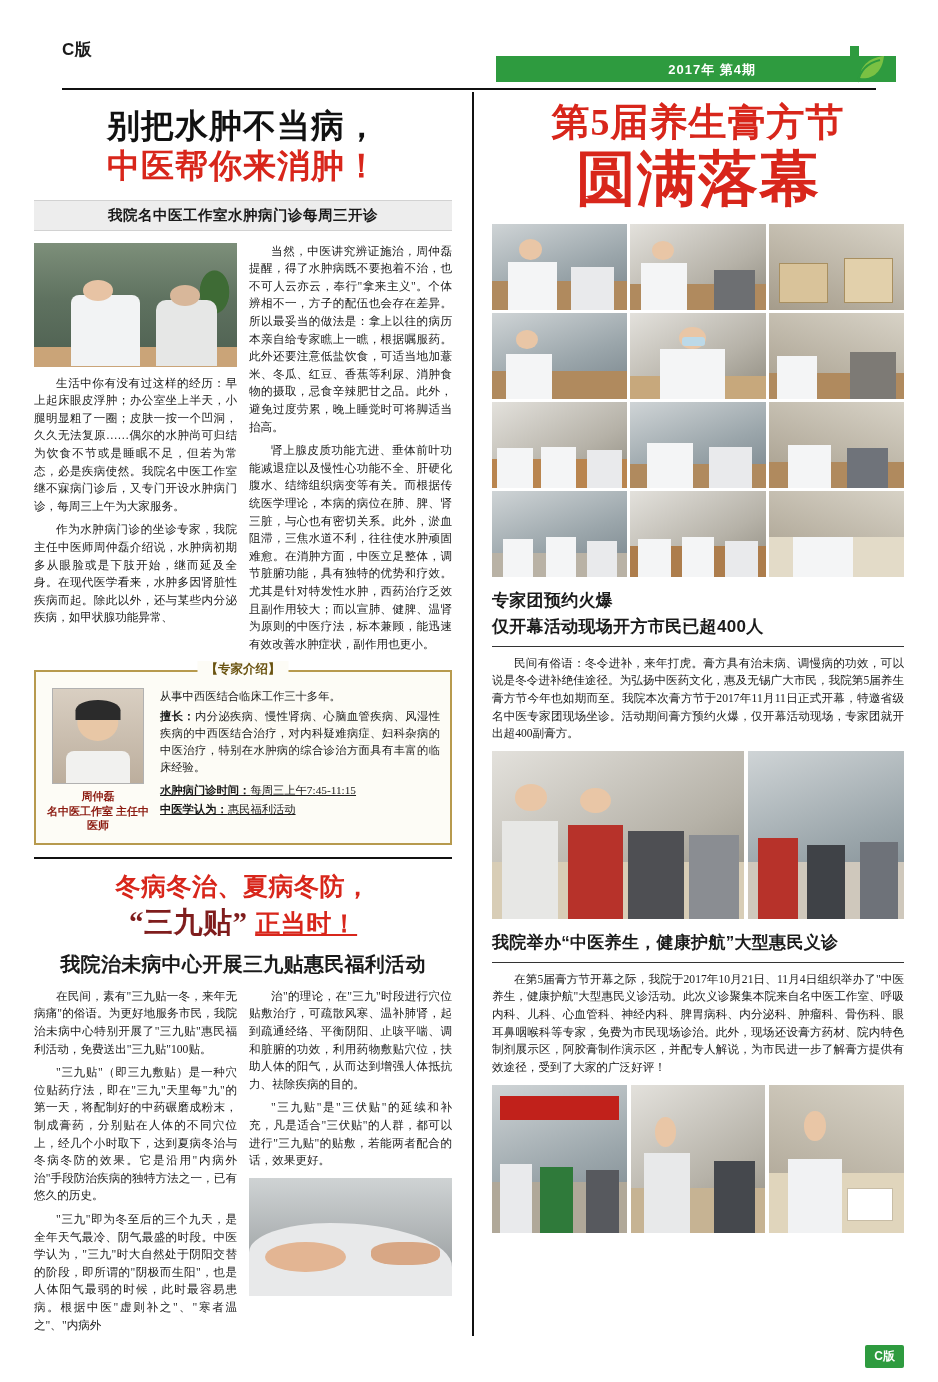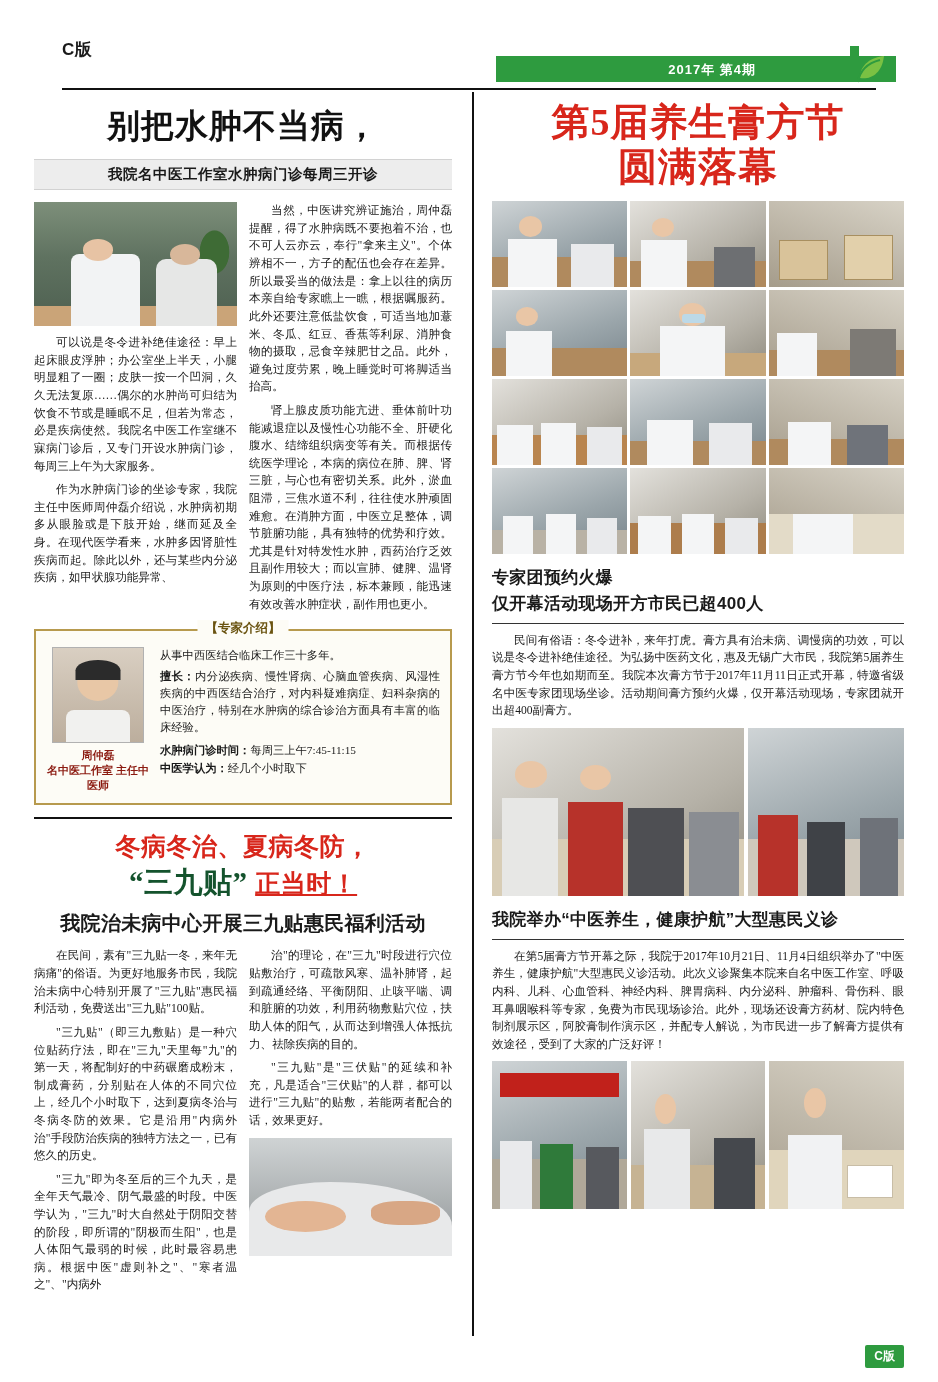--- a/index.html
+++ b/index.html
@@ -86,43 +86,43 @@
   .expert-inner { display: flex; gap: 10px; }
   .expert-photo-wrap { width: 104px; text-align: center; }
   .expert-photo {
     width: 92px; height: 96px; margin: 0 auto; border: 1px solid #b1b1b1;
     position: relative; overflow:hidden; background:#c9b9a6;
   }
   .expert-name { font-size: 11px; font-weight: bold; margin-top: 5px; color:#8b1a10; }
   .expert-role { font-size: 11px; font-weight: bold; color:#8b1a10; line-height:1.35; }
   .expert-text { flex: 1; font-family:"Liberation Serif", serif; font-size: 11.3px; line-height: 1.5; text-align: justify; }
   .expert-text .kw { font-weight: bold; }
-  .expert-time { margin-top: 6px; font-size: 11.3px; line-height:1.55; }
+  .expert-time { margin-top: 6px; font-size: 11.3px; line-height:1.55;text-decoration:underline; }
 
   
   .hr-thick { height: 2px; background:#111; margin: 12px 0 0 0; }
   h2.headline2 {
     margin: 12px 0 0 0; text-align: center; color:#d8261b;
     font-family:"Liberation Serif", serif; font-weight:bold;
     font-size: 25px; line-height: 1.25; letter-spacing: .5px;
   }
   .h2-line2 { margin-top: 2px; font-size: 29px; }
-  .h2-line2 .quoted { color:#14532d; font-family:"Liberation Serif", serif; }
+  .h2-line2 .quoted { color:#7f1d1d; font-family:"Liberation Serif", serif; }
   .subbar2 {
     text-align:center; font-size: 20px; font-weight:bold; margin: 10px 0 10px 0;
     letter-spacing: .3px;
   }
 
   
   h1.big-red {
     margin: 10px 0 0 0; text-align:center; color:#d8261b;
     font-family:"Liberation Serif", serif; font-weight:bold;
     font-size: 38px; line-height:1.1; letter-spacing:1px;
   }
-  h1.big-red .line2 { display:block; font-size: 39px; margin-top: 2px; }
+  h1.big-red .line2 { display:block; font-size: 60px; margin-top: 2px; }
 
   .collage { margin-top: 12px; display:flex; flex-direction:column; gap:3px; }
   .collage-row { display:flex; gap:3px; height: 86px; }
   .cell { flex:1; position:relative; overflow:hidden; background:#9aa4ac; }
 
   h3.sec {
     font-size: 17px; font-weight:bold; margin: 12px 0 0 0; letter-spacing:.3px;
   }
   h3.sec.second { margin-top: 3px; }
   .rule-thin { height:1px; background:#333; margin: 8px 0 8px 0; }
@@ -183,36 +183,37 @@
     </div>
     <div class="rule-top"></div>
   </div>
 
   <div class="content">
 
     <div class="col-left">
 
       <h1 class="headline">
         <span class="l1">别把水肿不当病，</span>
+        <span class="l2">中医帮你来消肿！</span>
       </h1>
 
       <div class="subbar">我院名中医工作室水肿病门诊每周三开诊</div>
 
       <div class="two-col-body">
         <div class="body-col">
           <div class="photo" style="height:124px;margin-bottom:8px;">
             <div class="ph-doc1"></div>
             <div class="ph-plant"></div>
             <div class="ph-table"></div>
             <div class="ph-white-coat"></div>
             <div class="ph-head" style="left:24%;top:30%;"></div>
             <div class="ph-white-coat2"></div>
             <div class="ph-head" style="right:18%;top:34%;background:#d8b79a;"></div>
           </div>
-          <p class="body">可以说是冬令进补绝佳途径：早上起床眼皮浮肿；办公室坐上半天，小腿明显粗了一圈；皮肤一按一个凹洞，久久无法复原……偶尔的水肿尚可归结为饮食不节或是睡眠不足，但若为常态，必是疾病使然。我院名中医工作室继不寐病门诊后，又专门开设水肿病门诊，每周三上午为大家服务。</p>
+          <p class="body">生活中你有没有过这样的经历：早上起床眼皮浮肿；办公室坐上半天，小腿明显粗了一圈；皮肤一按一个凹洞，久久无法复原……偶尔的水肿尚可归结为饮食不节或是睡眠不足，但若为常态，必是疾病使然。我院名中医工作室继不寐病门诊后，又专门开设水肿病门诊，每周三上午为大家服务。</p>
           <p class="body">作为水肿病门诊的坐诊专家，我院主任中医师周仲磊介绍说，水肿病初期多从眼脸或是下肢开始，继而延及全身。在现代医学看来，水肿多因肾脏性疾病而起。除此以外，还与某些内分泌疾病，如甲状腺功能异常、</p>
         </div>
         <div class="body-col">
           <p class="body">当然，中医讲究辨证施治，周仲磊提醒，得了水肿病既不要抱着不治，也不可人云亦云，奉行"拿来主义"。个体辨相不一，方子的配伍也会存在差异。所以最妥当的做法是：拿上以往的病历本亲自给专家瞧上一瞧，根据嘱服药。此外还要注意低盐饮食，可适当地加薏米、冬瓜、红豆、香蕉等利尿、消肿食物的摄取，忌食辛辣肥甘之品。此外，避免过度劳累，晚上睡觉时可将脚适当抬高。</p>
           <p class="body">肾上腺皮质功能亢进、垂体前叶功能减退症以及慢性心功能不全、肝硬化腹水、结缔组织病变等有关。而根据传统医学理论，本病的病位在肺、脾、肾三脏，与心也有密切关系。此外，淤血阻滞，三焦水道不利，往往使水肿顽固难愈。在消肿方面，中医立足整体，调节脏腑功能，具有独特的优势和疗效。尤其是针对特发性水肿，西药治疗乏效且副作用较大；而以宣肺、健脾、温肾为原则的中医疗法，标本兼顾，能迅速有效改善水肿症状，副作用也更小。</p>
         </div>
       </div>
 
       <div class="expert-box">
         <div class="expert-title">【专家介绍】</div>
@@ -229,21 +230,21 @@
           </div>
           <div class="expert-text">
             <div>从事中西医结合临床工作三十多年。</div>
             <div style="margin-top:4px;">
               <span class="kw">擅长：</span><span>内分泌疾病、慢性肾病、心脑血管疾病、风湿性疾病的中西医结合治疗，对内科疑难病症、妇科杂病的中医治疗，特别在水肿病的综合诊治方面具有丰富的临床经验。</span>
             </div>
             <div class="expert-time">
               <span class="kw">水肿病门诊时间：</span><span>每周三上午7:45-11:15</span>
             </div>
             <div class="expert-time" style="margin-top:1px;">
-              <span class="kw">中医学认为：</span><span>经几个小时取下</span>
+              <span class="kw">中医学认为：</span><span>惠民福利活动</span>
             </div>
           </div>
         </div>
       </div>
 
       <div class="hr-thick"></div>
 
       <h2 class="headline2">
         <span>冬病冬治、夏病冬防，</span>
         <div class="h2-line2">

